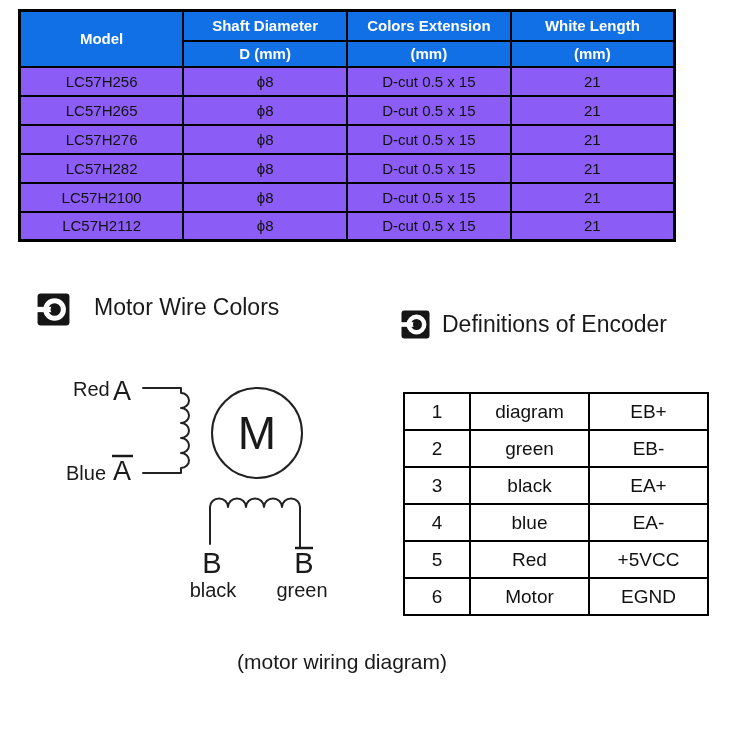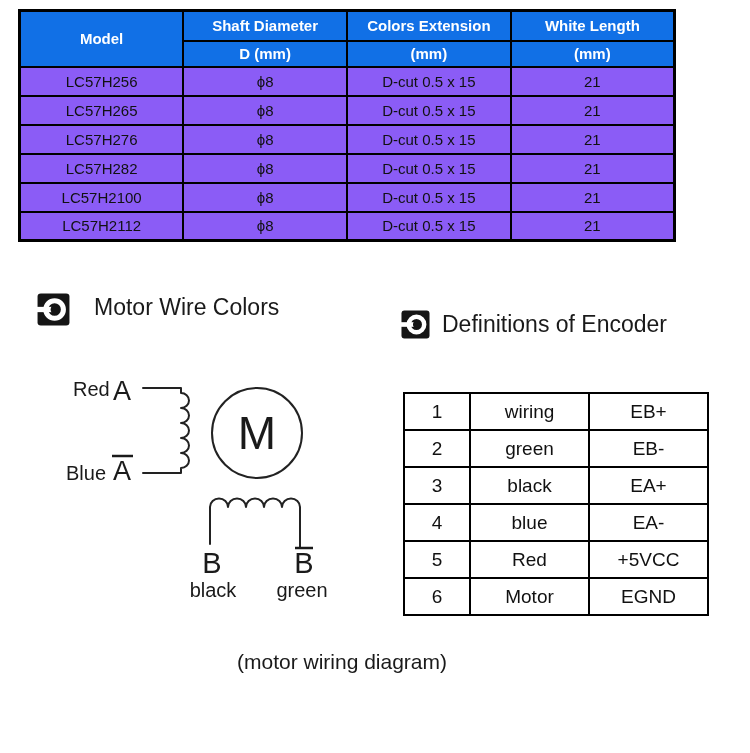--- a/index.html
+++ b/index.html
@@ -210,21 +210,21 @@
 
   <table class="encoder-table">
     <colgroup>
       <col style="width:66px">
         <col style="width:119px">
         <col style="width:119px">
     </colgroup>
     <tbody>
       <tr>
         <td>1</td>
-        <td>wiring</td>
+        <td>diagram</td>
         <td>EB+</td>
       </tr>
       <tr>
         <td>2</td>
         <td>green</td>
         <td>EB-</td>
       </tr>
       <tr>
         <td>3</td>
         <td>black</td>

